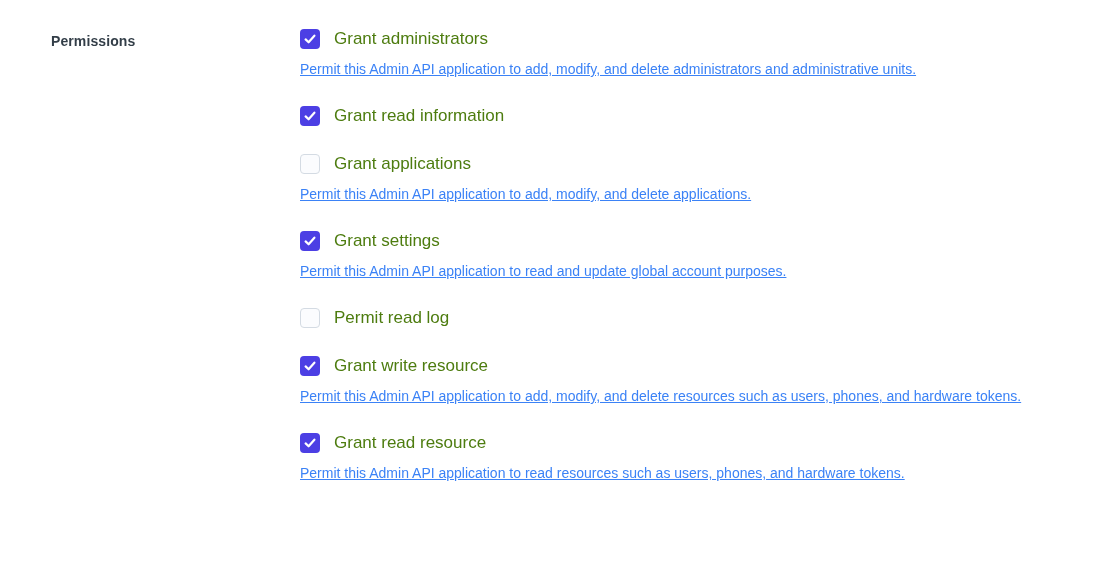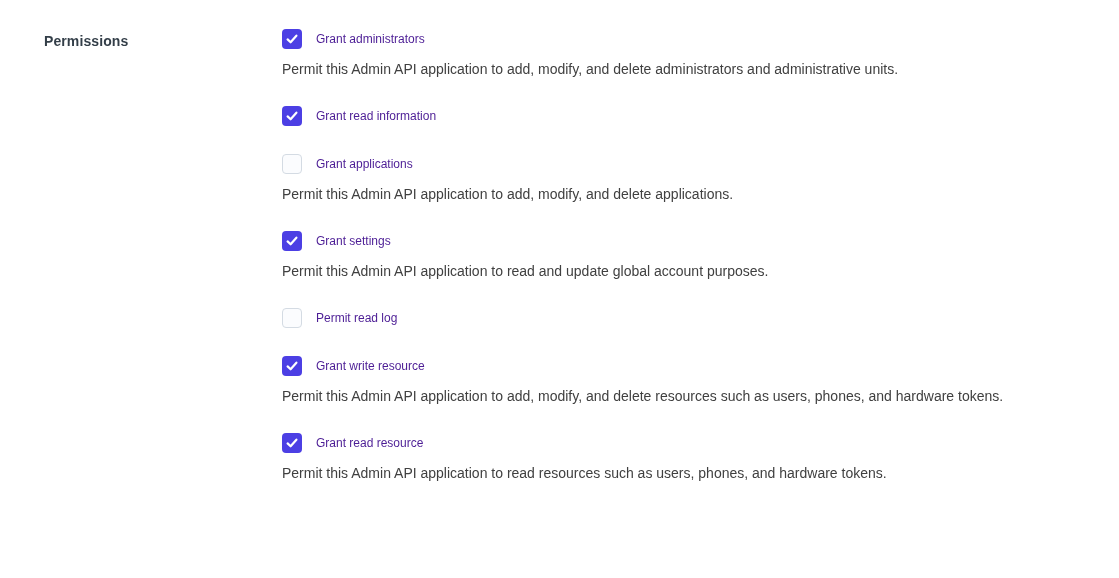--- a/index.html
+++ b/index.html
@@ -12,23 +12,24 @@
     width: 1119px;
     height: 578px;
     box-sizing: border-box;
     display: flex;
     padding-top: 29px;
     background: #ffffff;
   }
   .label-col {
     width: 282px;
     box-sizing: border-box;
-    padding-left: 44px;
+    padding-left: 33px;
     padding-top: 3px;
     flex-shrink: 0;
+    margin-left: 18px;
   }
   .section-label {
     font-size: 14px;
     font-weight: bold;
     color: #333e48;
     letter-spacing: 0.1px;
   }
   .content-col {
     flex: 1;
     box-sizing: border-box;
@@ -56,29 +57,30 @@
   .checkbox.unchecked {
     background: #fbfcfe;
     border: 1px solid #d4dbe3;
   }
   .checkbox svg {
     width: 14px;
     height: 14px;
     display: block;
   }
   .perm-title {
-    font-size: 12px;
-    color: #4c1d95;
+    font-size: 17px;
+    color: #4d7c0f;
     line-height: 20px;
   }
   .perm-desc {
     margin-top: 12px;
     font-size: 14px;
-    color: #404040;
+    color: #3b82f6;
     line-height: 17px;
+    text-decoration: underline;
   }
 </style>
 </head>
 <body>
 
 <div class="page">
   <div class="label-col">
     <span class="section-label">Permissions</span>
   </div>
   <div class="content-col" id="rows">

